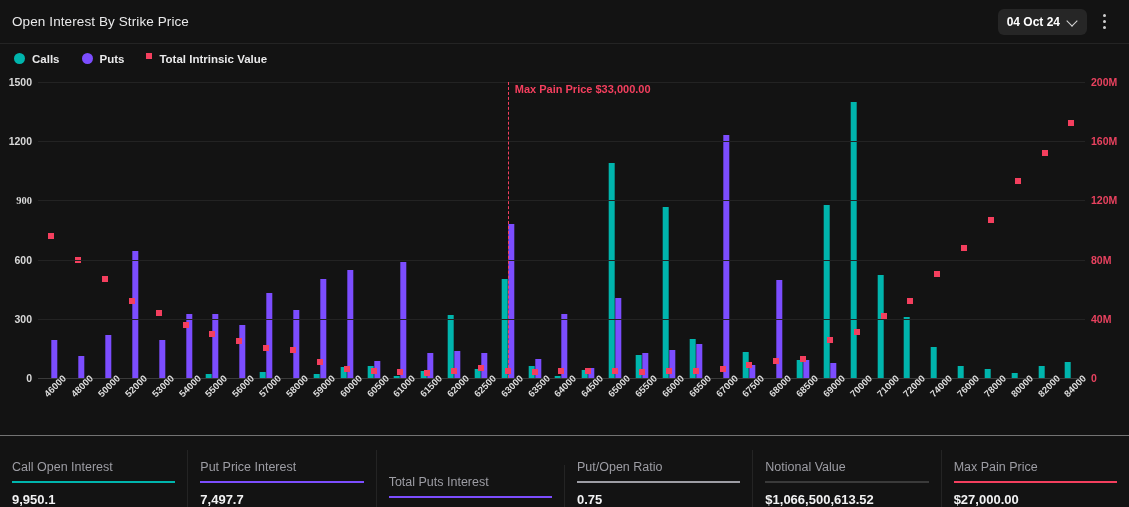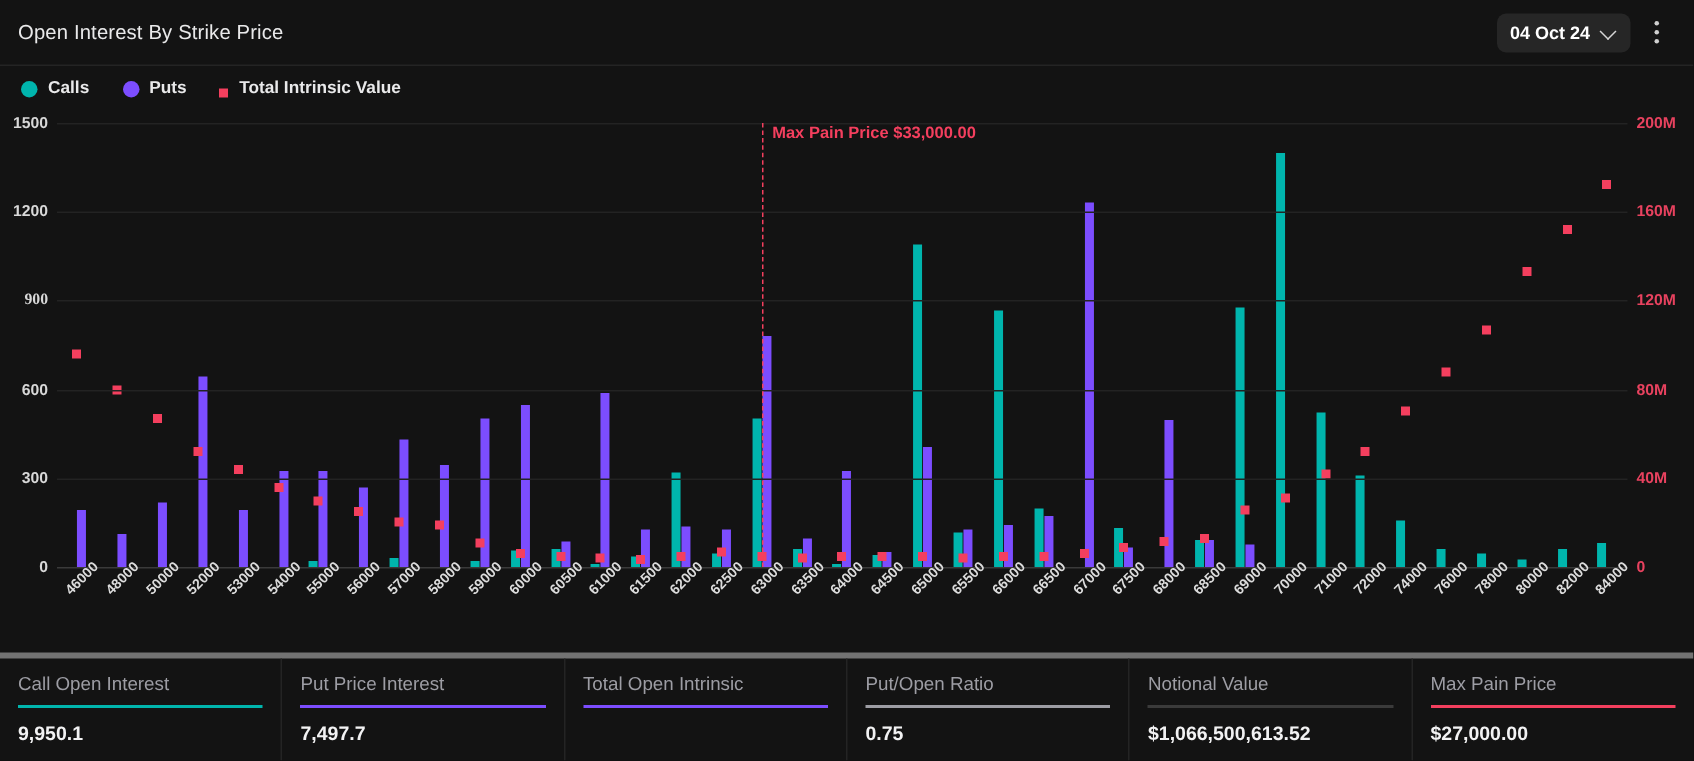--- a/index.html
+++ b/index.html
@@ -34,21 +34,21 @@
     width: 7px; height: 7px;
     border-right: 1.6px solid #d6d6d6; border-bottom: 1.6px solid #d6d6d6;
     transform: rotate(45deg);
   }
   .kebab { width: 26px; height: 26px; display: flex; flex-direction: column;
            align-items: center; justify-content: center; gap: 3px; cursor: pointer; }
   .kebab i { width: 3px; height: 3px; border-radius: 50%; background: #cfcfcf; display: block; }
 
   
   .legend { height: 30px; flex: 0 0 30px; display: flex; align-items: center; gap: 22px; padding-left: 14px; }
-  .legend-item { display: flex; align-items: flex-end; gap: 7px; cursor: pointer; }
+  .legend-item { display: flex; align-items: flex-start; gap: 7px; cursor: pointer; }
   .legend-item .lbl { color: #e9e9ea; font-size: 11.5px; font-weight: bold; }
   .dot { width: 11px; height: 11px; border-radius: 50%; display: block; }
   .sq { width: 6px; height: 6px; display: block; }
 
   
   .chart-area { flex: 1 1 auto; position: relative; }
   .plot-wrap {
     position: absolute; left: 38px; right: 44px; top: 8px; bottom: 57px;
   }
   .gridline { position: absolute; left: 0; right: 0; height: 1px; background: #232323; }
@@ -76,21 +76,21 @@
 
   .x-labels { position: absolute; left: 38px; right: 44px; bottom: 0; height: 57px; display: flex; }
   .x-slot { flex: 1 1 0; position: relative; height: 100%; }
   .x-slot span {
     position: absolute; top: 4px; left: 50%;
     transform-origin: left top; transform: rotate(-45deg) translateX(-50%);
     font-size: 9.5px; color: #dcdcdc; font-weight: bold; white-space: nowrap;
   }
 
   
-  .stats { flex: 0 0 72px; display: flex; border-top: 4px solid #737373; }
+  .stats { flex: 0 0 72px; display: flex; border-top: 1px solid #737373; align-items: flex-end; }
   .stat { flex: 1 1 0; padding: 10px 12px 0 12px; border-right: 1px solid #242424; position: relative; }
   .stat:last-child { border-right: none; }
   .stat-label { color: #9d9da4; font-size: 12.5px; }
   .stat-rule { height: 2px; margin: 7px 0 9px 0; background: #3a3a3a; }
   .stat-value { color: #f2f2f3; font-size: 13px; font-weight: bold; }
 </style>
 </head>
 <body>
 
 <div class="app">
@@ -456,21 +456,21 @@
         <div class="stat-label">Call Open Interest</div>
         <div class="stat-rule" style="background: rgb(0, 181, 173);"></div>
         <div class="stat-value">9,950.1</div>
       </div>
       <div class="stat">
         <div class="stat-label">Put Price Interest</div>
         <div class="stat-rule" style="background: rgb(124, 77, 255);"></div>
         <div class="stat-value">7,497.7</div>
       </div>
       <div class="stat">
-        <div class="stat-label">Total Open Intrinsic</div>
+        <div class="stat-label">Total Puts Interest</div>
         <div class="stat-rule" style="background: rgb(124, 77, 255);"></div>
       </div>
       <div class="stat">
         <div class="stat-label">Put/Open Ratio</div>
         <div class="stat-rule" style="background: rgb(157, 157, 164);"></div>
         <div class="stat-value">0.75</div>
       </div>
       <div class="stat">
         <div class="stat-label">Notional Value</div>
         <div class="stat-rule" style="background: rgb(58, 58, 58);"></div>

